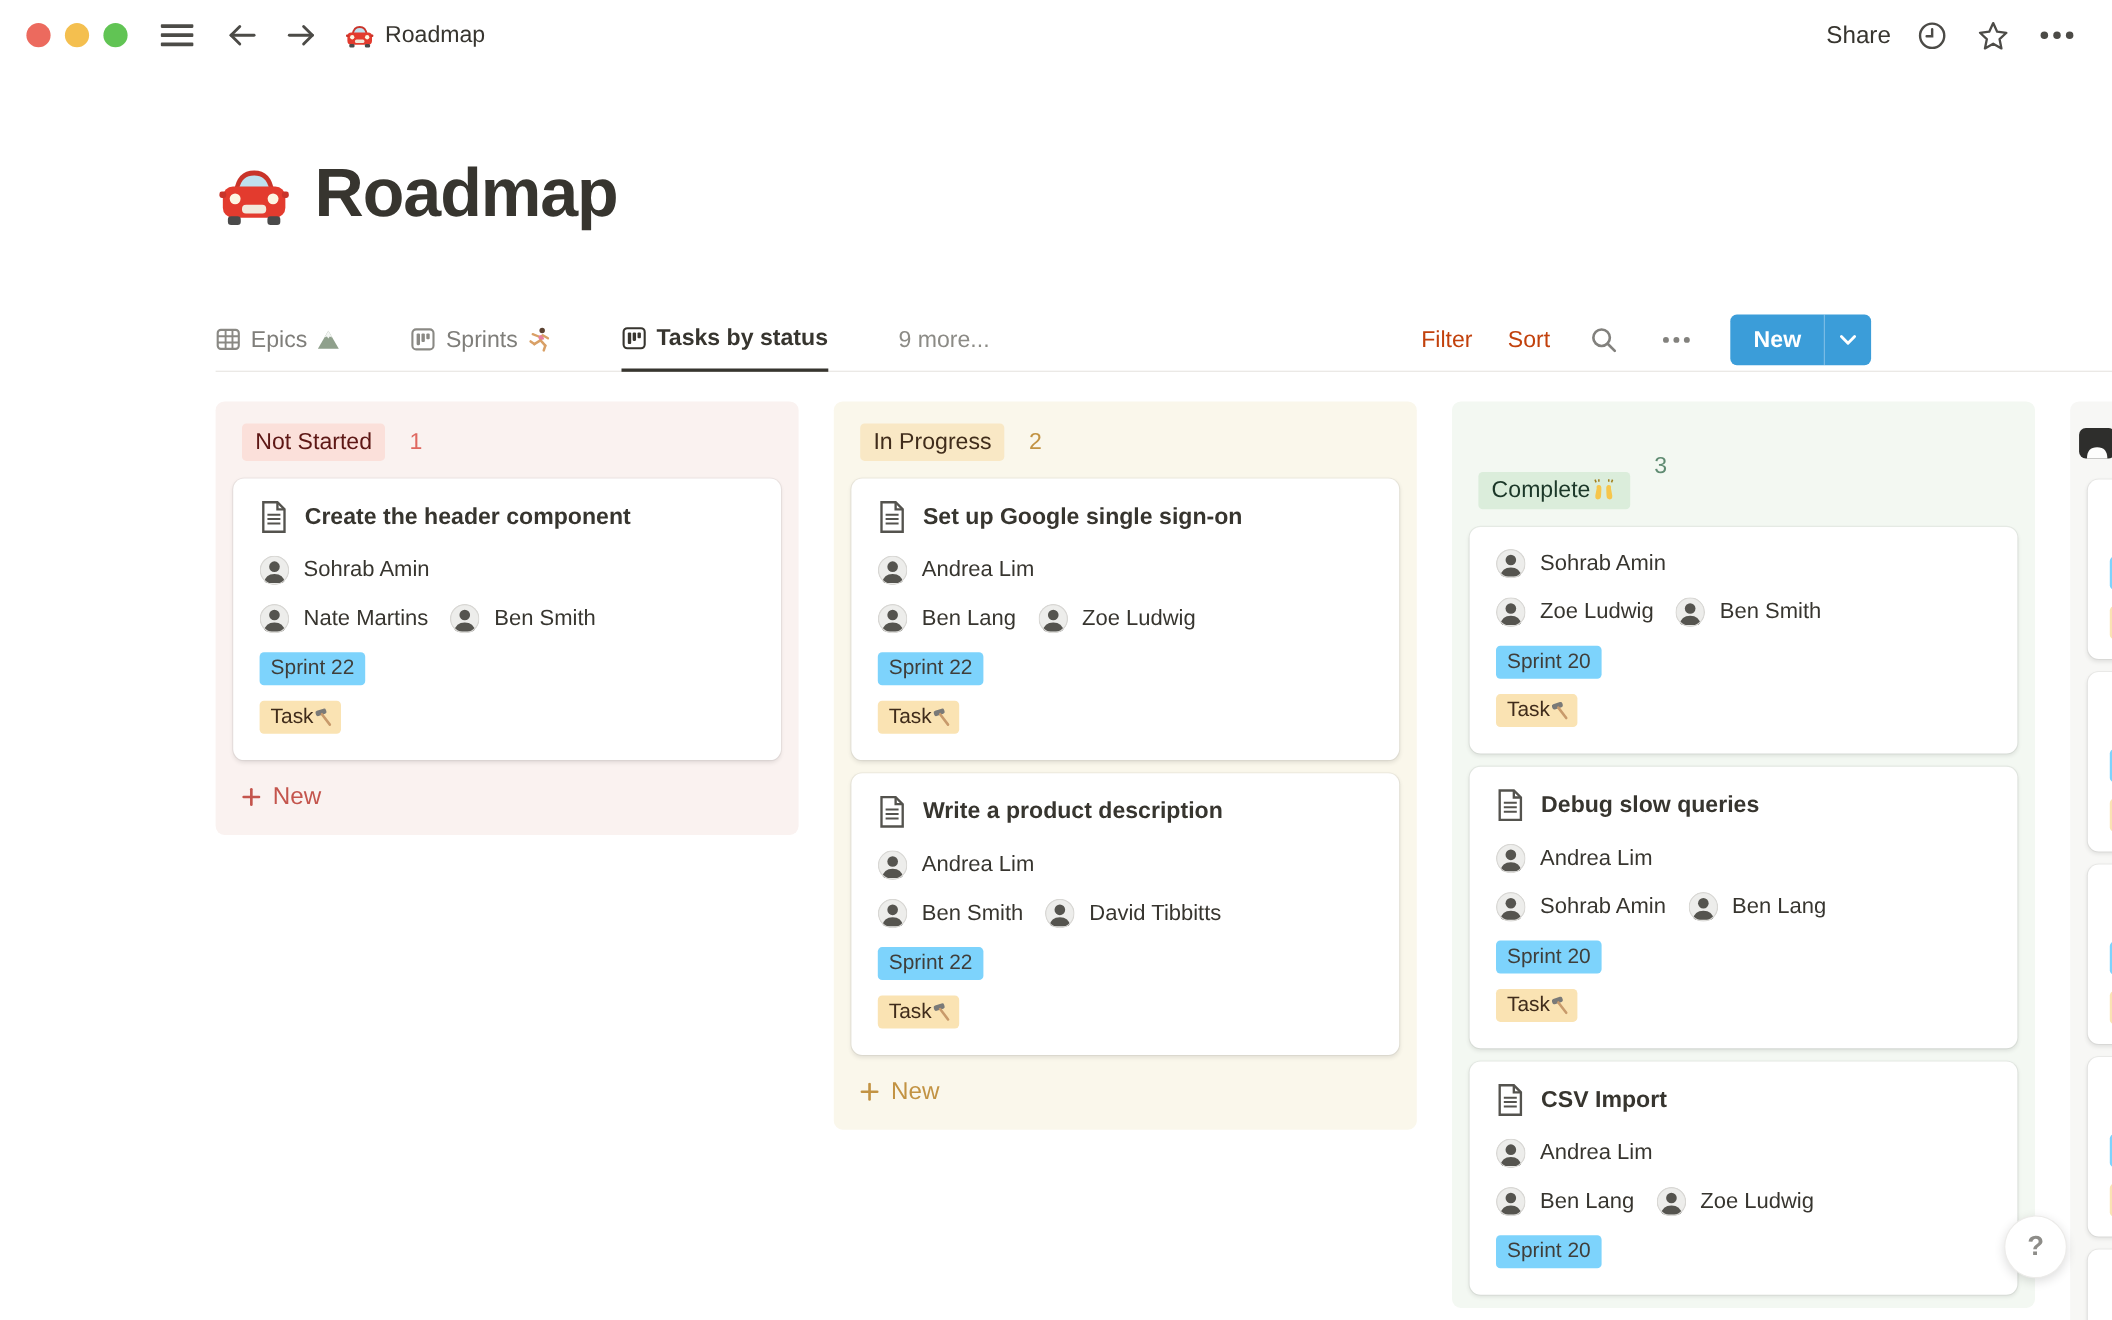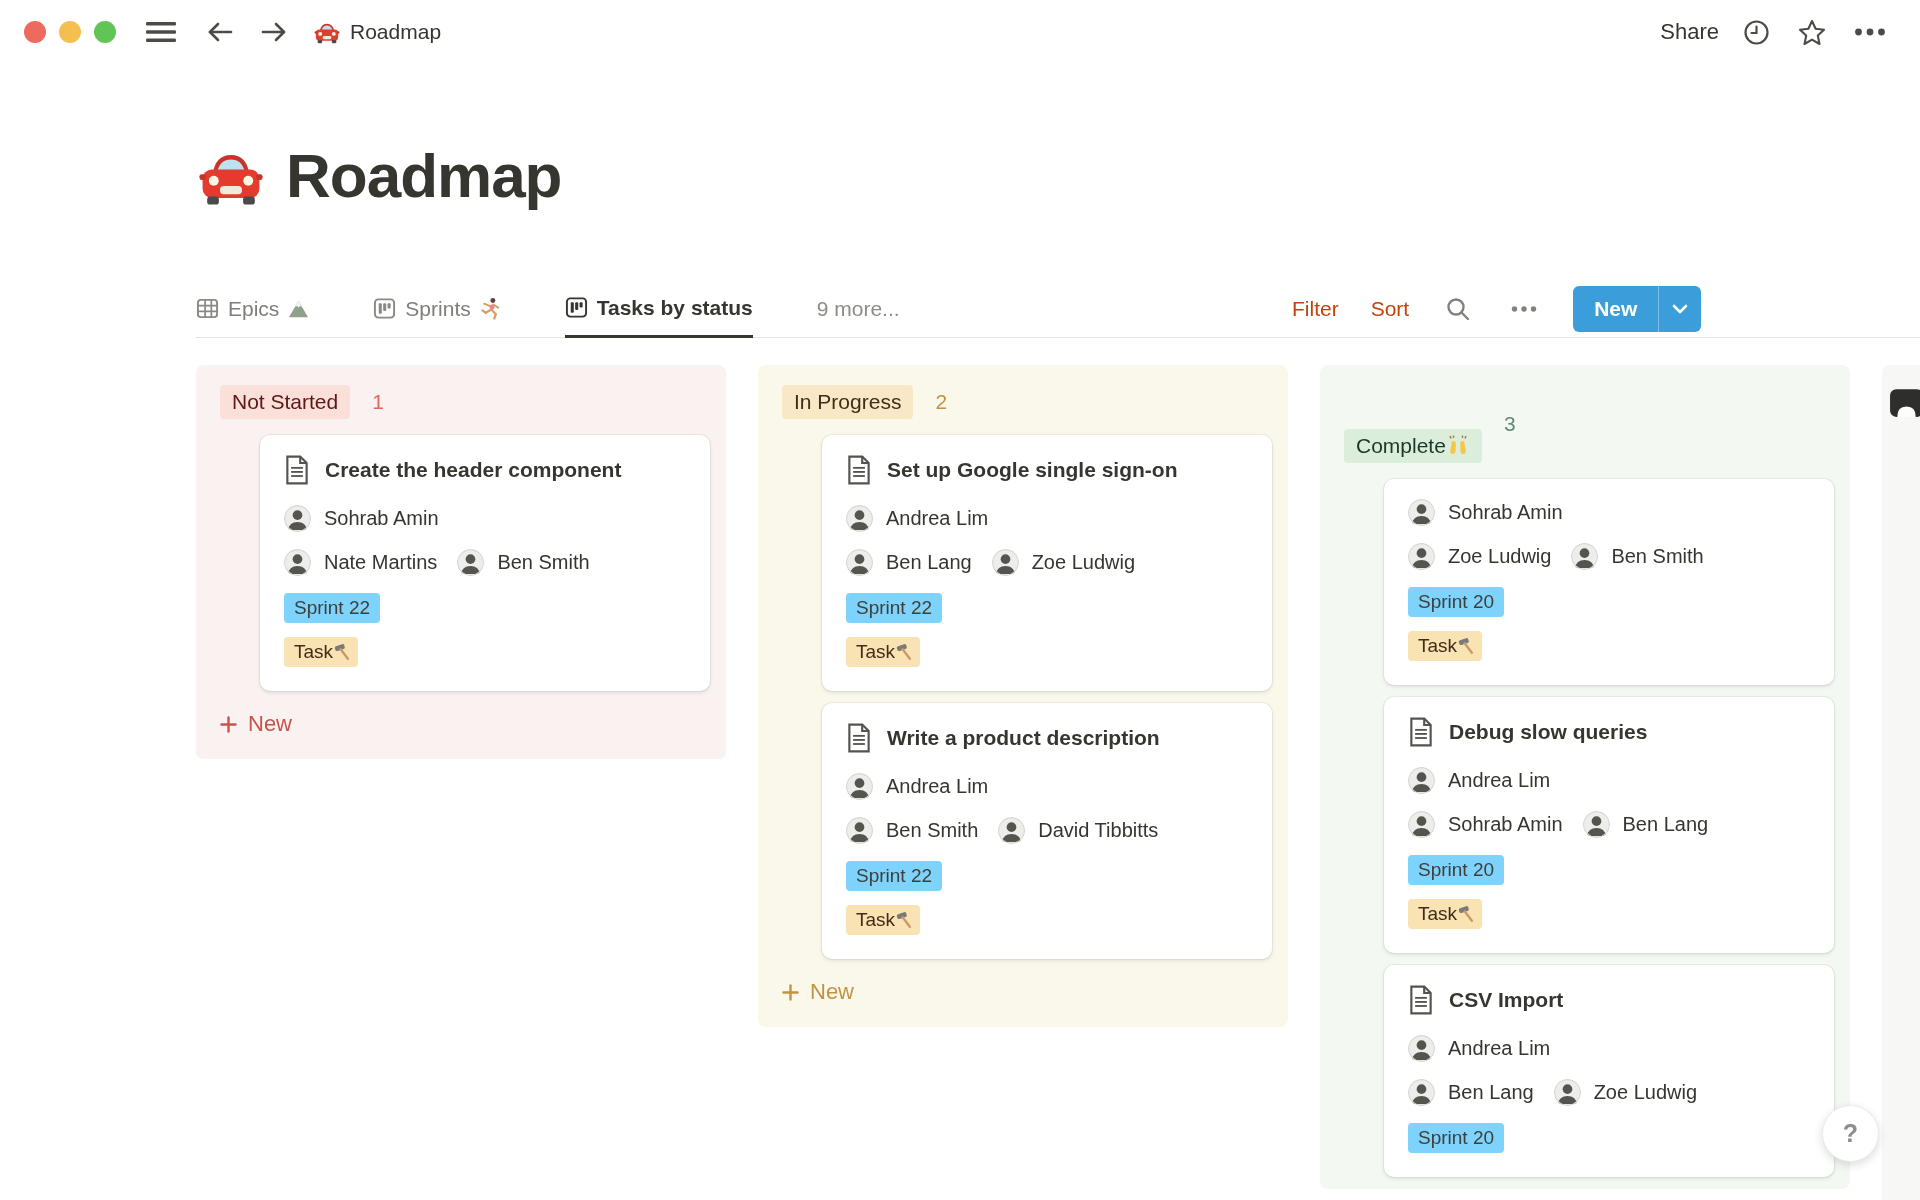--- a/index.html
+++ b/index.html
@@ -53,21 +53,21 @@
   .theme-red    .status-pill { background:#FBE0DA; color:#5D1715; }
   .theme-yellow .status-pill { background:#F9E8C5; color:#402C1B; }
   .theme-green  .status-pill { background:#DBEDDB; color:#1C3829;margin-top:44px; }
   .col-count { font-size:21px; }
   .theme-red    .col-count { color:#DF6860; }
   .theme-yellow .col-count { color:#C29343; }
   .theme-green  .col-count { color:#5F8B72; }
 
   .cards { display:flex; flex-direction:column; gap:12px; margin:16px 16px 0; }
   .card { background:#fff; border-radius:10px; padding:20px 20px 22px 24px; cursor:pointer;
-          box-shadow:0 0 0 1px rgba(15,15,15,0.05), 0 2px 4px rgba(15,15,15,0.09);margin-left:48px; }
+          box-shadow:0 0 0 1px rgba(15,15,15,0.05), 0 2px 4px rgba(15,15,15,0.09); }
   .card-title-row { display:flex; align-items:center; gap:15px; margin-bottom:20px; }
   .card-title { font-size:21px; font-weight:700; color:#37352F; white-space:nowrap; }
   .assignee-row { display:flex; align-items:center; margin-bottom:17px; }
   .person { display:flex; align-items:center; gap:13px; font-size:20px; color:#37352F; white-space:nowrap; }
   .person + .person { margin-left:20px; }
   .avatar { width:27px; height:27px; border-radius:50%; overflow:hidden; flex:0 0 27px; }
   .tag-row { margin-bottom:14px; }
   .tag-row:last-child { margin-bottom:2px; }
   .tag { display:inline-flex; align-items:center; padding:4px 10px; border-radius:4px; font-size:19px; white-space:nowrap; }
   .tag.sprint { background:#7dd3fc; color:#3F3E3A; }

